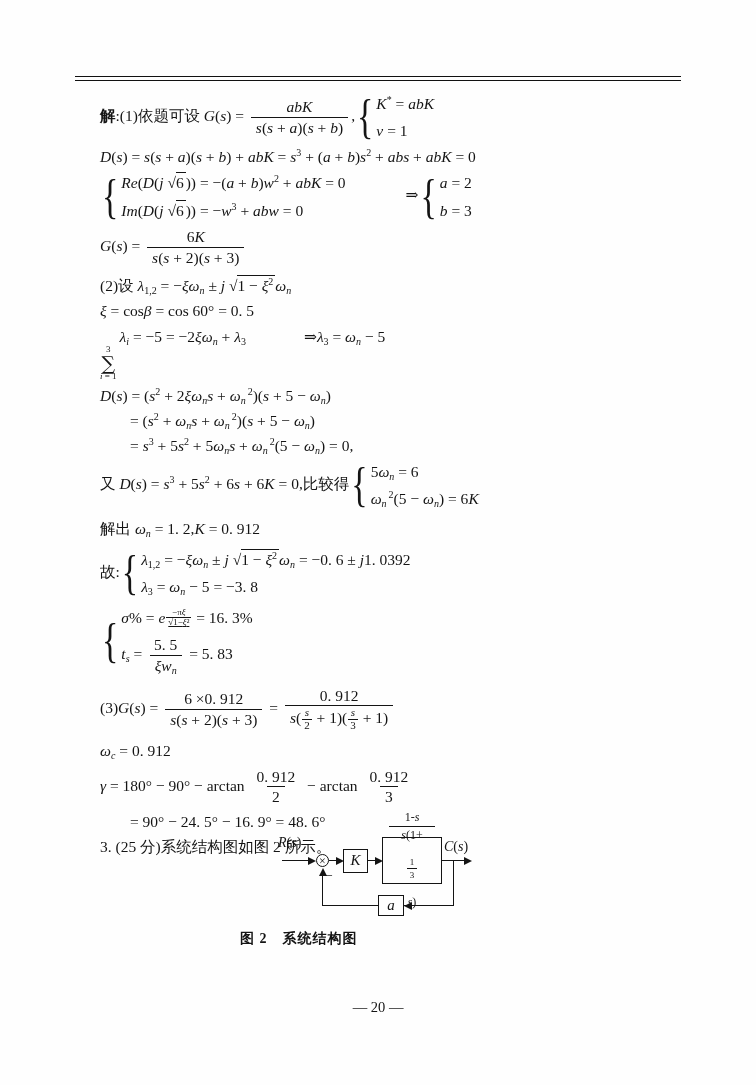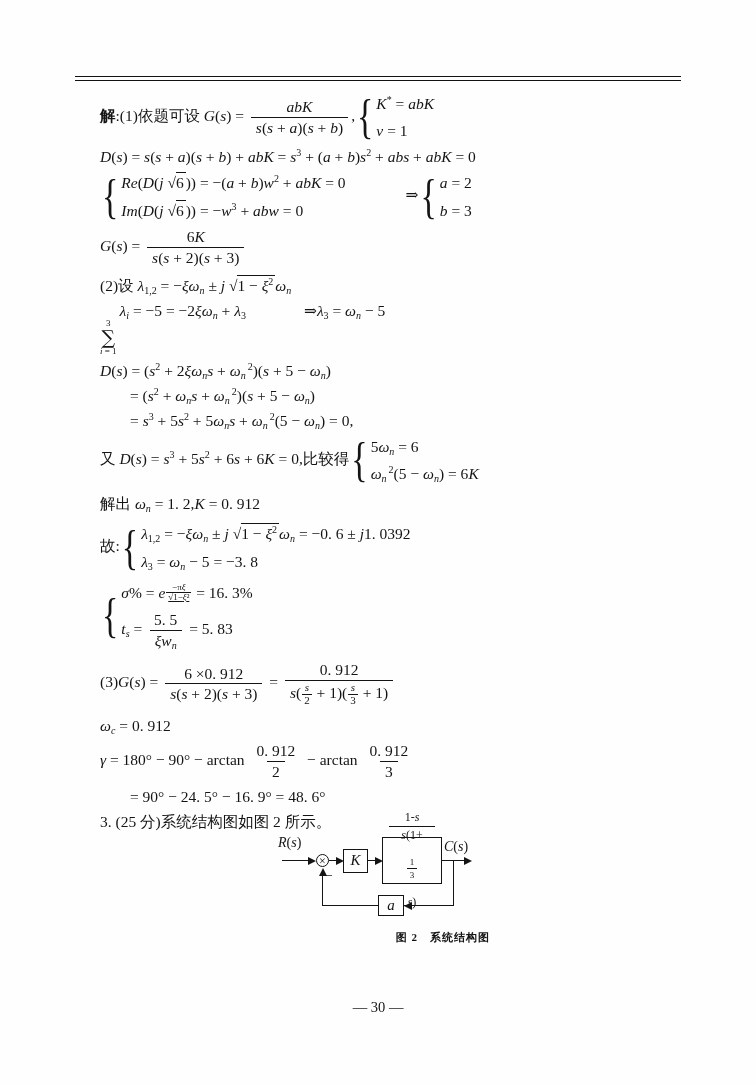--- a/index.html
+++ b/index.html
@@ -67,22 +67,22 @@
   .sumjct{position:absolute;width:13px;height:13px;border:1.3px solid #141414;border-radius:50%;
       text-align:center;line-height:12px;font-size:12px;box-sizing:border-box;background:#fefefe;}
   .blk{position:absolute;border:1.4px solid #141414;background:#fefefe;
       display:flex;align-items:center;justify-content:center;box-sizing:border-box;}
   .blk.small{font-size:15px;}
   .blk.plant{font-size:12px;}
   .blk.plant .fr{margin:15px;}
   .blk.plant .fr .t{padding:0 3px 1px;}
   .blk.plant .fr .b{padding:2px 3px 0;}
   .blk.plant .fr.in{font-size:9px;}
-  .figcaption{position:absolute;left:240px;top:930px;width:250px;text-align:right;
-      font-weight:bold;font-size:11px;letter-spacing:1px;}
+  .figcaption{position:absolute;left:240px;top:930px;width:250px;text-align:left;
+      font-weight:bold;font-size:14px;letter-spacing:1px;}
   
   .question{position:absolute;left:85px;top:970px;width:600px;font-size:15px;white-space:nowrap;}
   .footer{position:absolute;left:0;top:998px;width:756px;text-align:center;font-size:14.5px;}
 </style>
 </head>
 <body>
 
 <div class="page">
 
   <div class="hdr-rule"></div>
@@ -110,20 +110,21 @@
           <span class="st">
             <span><i>a</i> = 2</span>
             <span><i>b</i> = 3</span>
           </span>
         </span></div>
       <div class="eq"><i>G</i>(<i>s</i>) = <span class="fr">
           <span class="t">6<i>K</i></span>
           <span class="b"><i>s</i>(<i>s</i> + 2)(<i>s</i> + 3)</span>
         </span></div>
       <div class="eq gapb">(2)设 <i>λ</i><sub>1,2</sub> = −<i>ξω</i><sub><i>n</i></sub> ± <i>j</i> <span class="sq">√<span class="rad">1 − <i>ξ</i><sup>2</sup></span></span><i>ω</i><sub><i>n</i></sub></div>
+      <div class="eq"><i>ξ</i> = cos<i>β</i> = cos 60° = 0. 5</div>
       <div class="eq"><span class="sum">
           <span class="lim">3</span>
           <span class="sig">∑</span>
           <span class="lim"><i>i</i> = 1</span>
         </span><i>λ</i><sub><i>i</i></sub> = −5 = −2<i>ξω</i><sub><i>n</i></sub> + <i>λ</i><sub>3</sub><span class="sp60"></span>⇒<i>λ</i><sub>3</sub> = <i>ω</i><sub><i>n</i></sub> − 5</div>
       <div class="eq"><i>D</i>(<i>s</i>) = (<i>s</i><sup>2</sup> + 2<i>ξω</i><sub><i>n</i></sub><i>s</i> + <i>ω</i><sub><i>n</i></sub><sup> 2</sup>)(<i>s</i> + 5 − <i>ω</i><sub><i>n</i></sub>)</div>
       <div class="eq ind">= (<i>s</i><sup>2</sup> + <i>ω</i><sub><i>n</i></sub><i>s</i> + <i>ω</i><sub><i>n</i></sub><sup> 2</sup>)(<i>s</i> + 5 − <i>ω</i><sub><i>n</i></sub>)</div>
       <div class="eq ind">= <i>s</i><sup>3</sup> + 5<i>s</i><sup>2</sup> + 5<i>ω</i><sub><i>n</i></sub><i>s</i> + <i>ω</i><sub><i>n</i></sub><sup> 2</sup>(5 − <i>ω</i><sub><i>n</i></sub>) = 0,</div>
       <div class="eq">又 <i>D</i>(<i>s</i>) = <i>s</i><sup>3</sup> + 5<i>s</i><sup>2</sup> + 6<i>s</i> + 6<i>K</i> = 0,比较得<span class="cases">
           <span class="br">{</span>
@@ -209,15 +210,15 @@
     <div class="blk small" style="left:138px;top:63px;width:26px;height:21px">
         <i>a</i>
       </div>
     <div class="hline" style="left:82px;top:73px;width:56px"></div>
     <div class="vline" style="left:82px;top:41px;height:33px"></div>
     <div class="arr u" style="left:79px;top:36px"></div>
   </div>
   <div class="figcaption">图 2　系统结构图</div>
 
 
-  <div class="footer">— 30 —</div>
+  <div class="footer">— 20 —</div>
 
 </div>
 
 </body></html>

